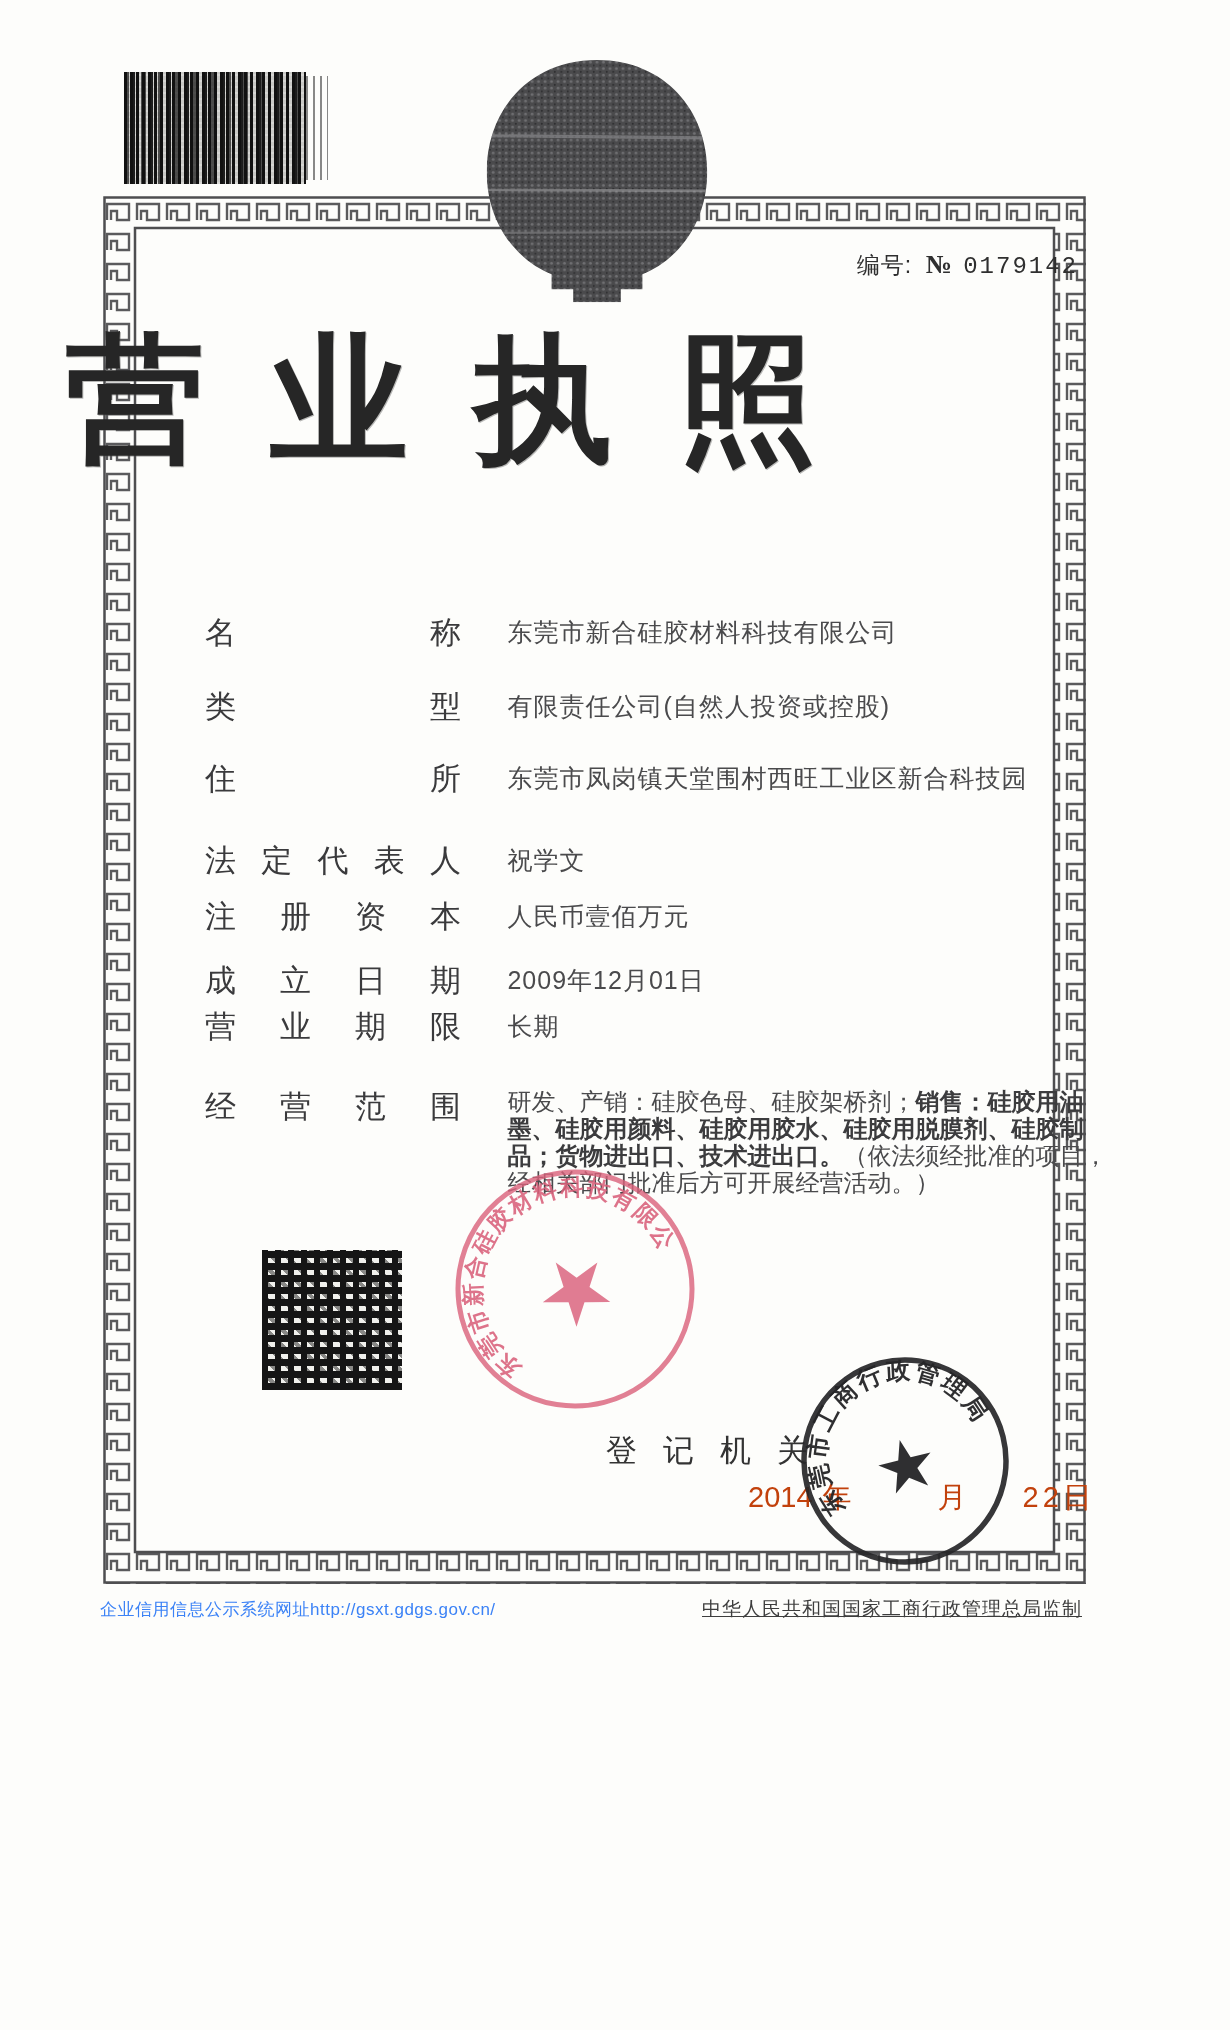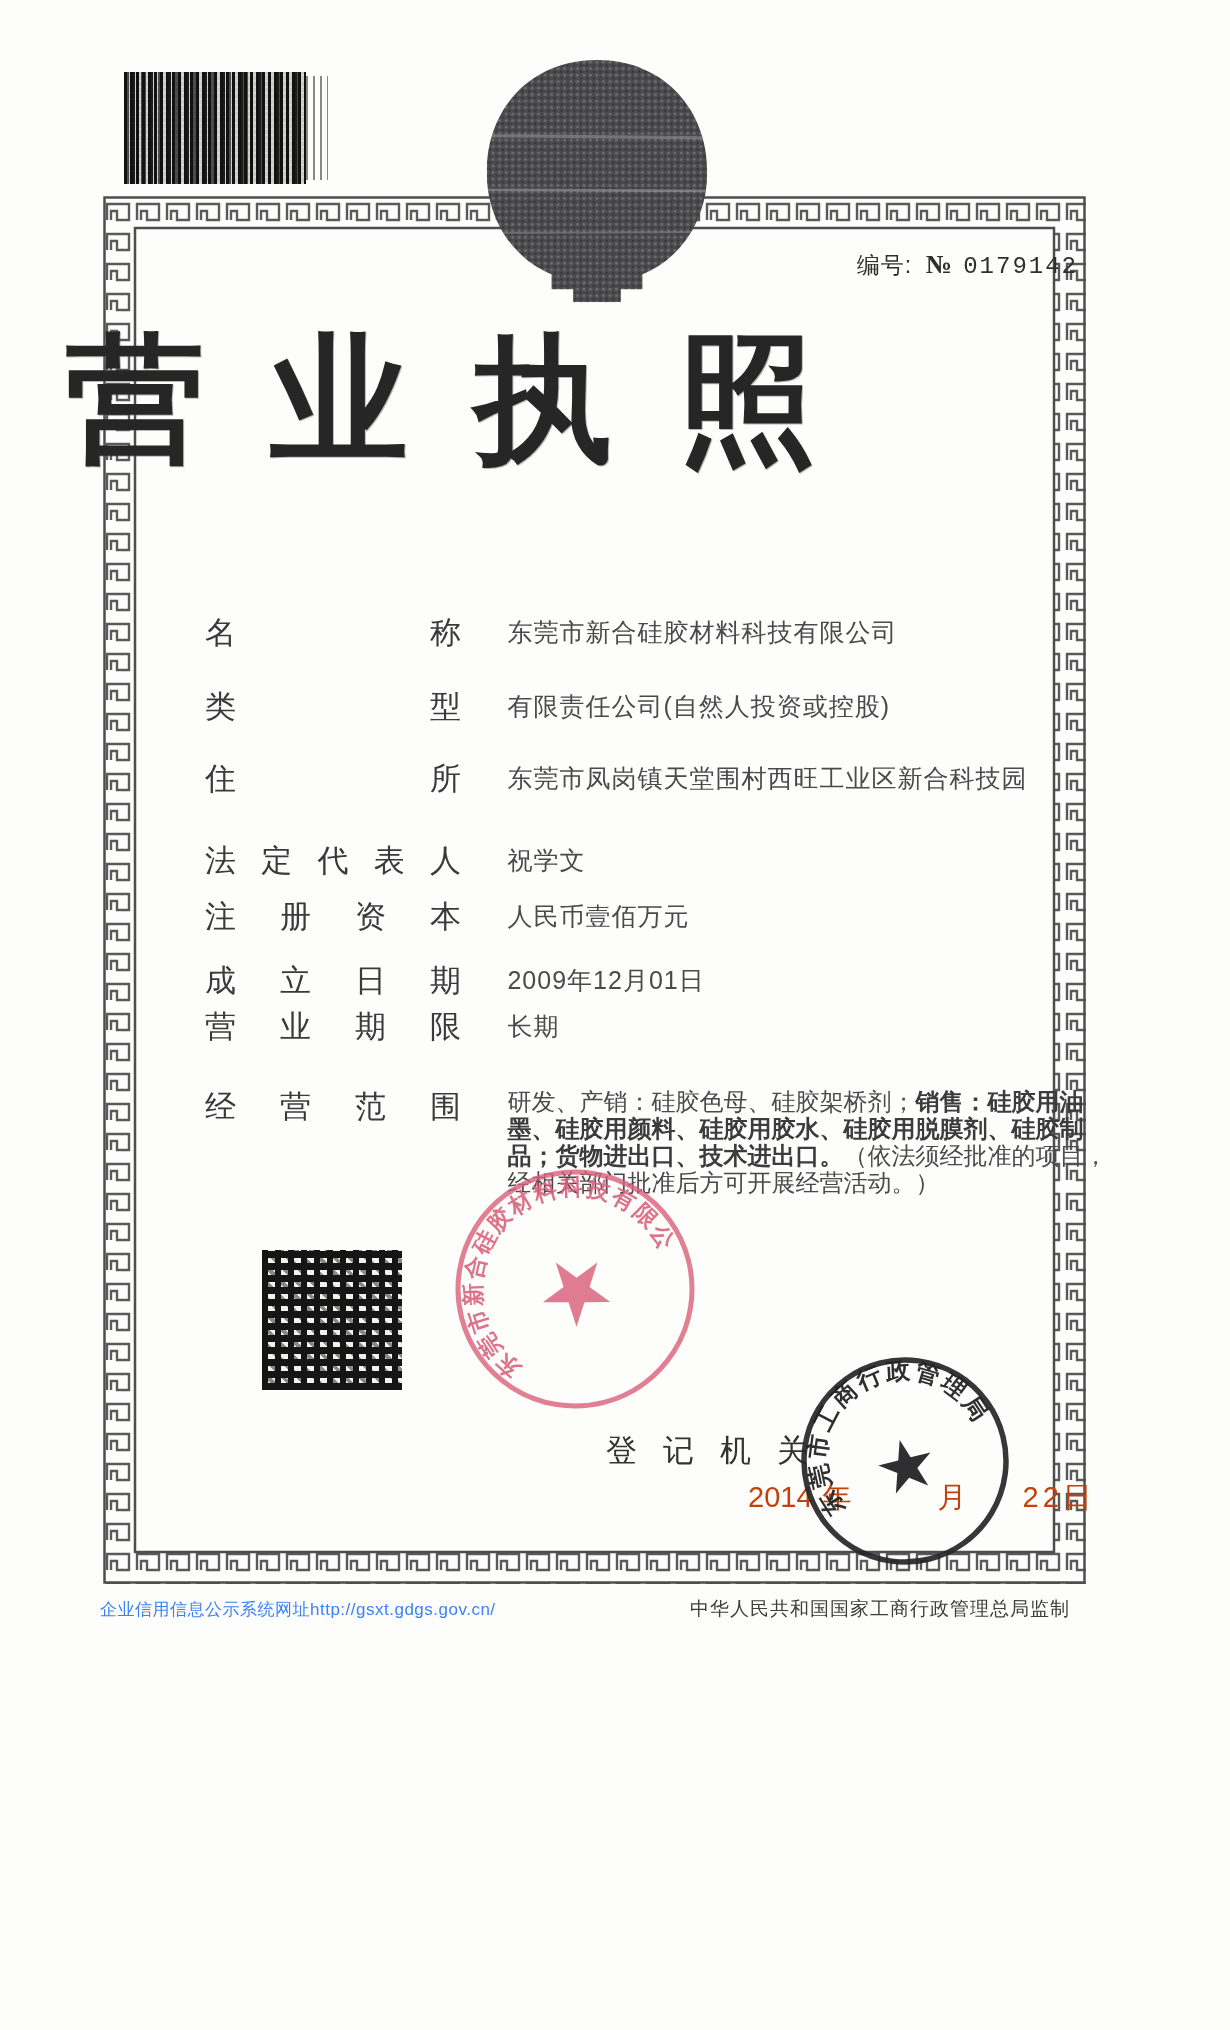--- a/index.html
+++ b/index.html
@@ -90,21 +90,21 @@
   .date-row{position:absolute;left:748px;top:1478px;font-size:29px;color:#c2410c;white-space:nowrap;z-index:3;}
   .date-row .du-year{margin-left:10px;}
   .date-row .du-month{margin-left:86px;}
   .date-row .d-day{margin-left:56px;letter-spacing:4px;}
 
   
   .footer-left{
     position:absolute;left:100px;top:1598px;font-size:17px;color:#3b82f6;letter-spacing:.5px;
   }
   .footer-right{
-    position:absolute;right:160px;top:1596px;font-size:19px;color:#3d3d3d;letter-spacing:1px;
+    position:absolute;right:148px;top:1596px;font-size:19px;color:#3d3d3d;letter-spacing:1px;text-decoration:underline;
   }
 </style>
 </head>
 <body>
 
 <div class="page">
 
   <div class="barcode"></div>
 
   <div class="emblem">

